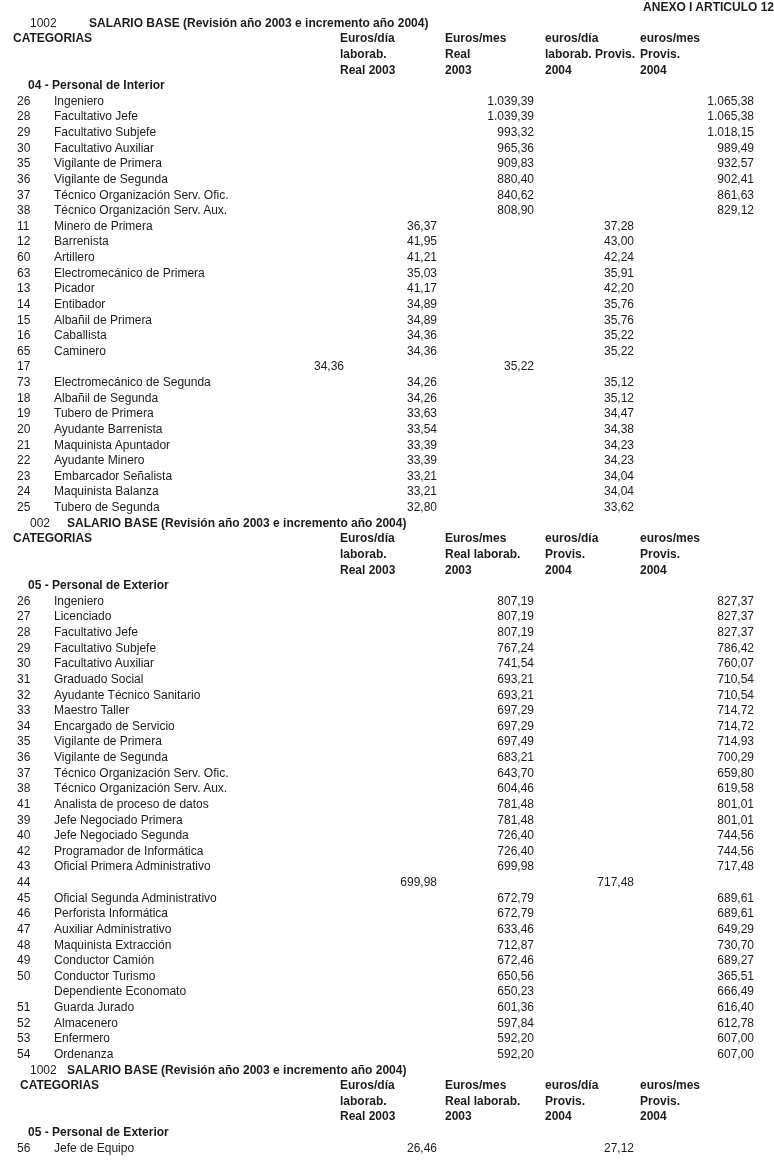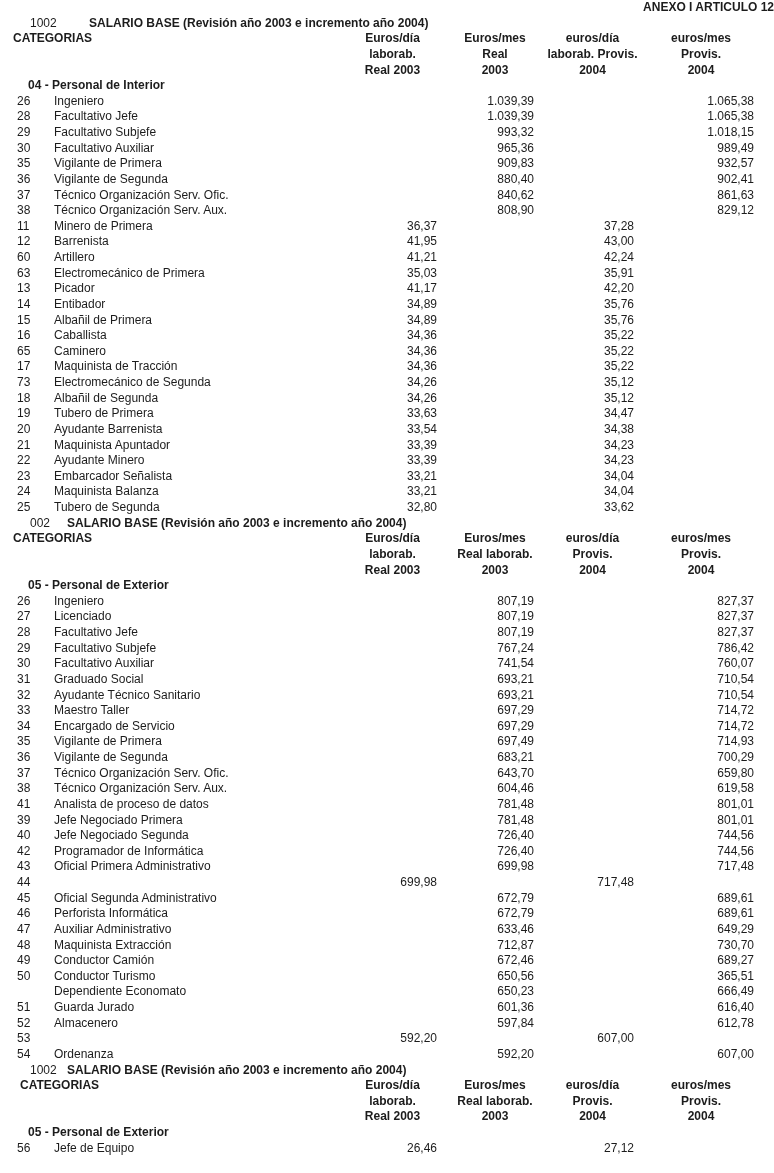--- a/index.html
+++ b/index.html
@@ -31,21 +31,21 @@
   
   .cat-header{
     display:grid;
     grid-template-columns:327px 105px 100px 95px 122px;
     padding-left:13px;
     height:calc(var(--lh) * 3);
     font-weight:bold;
   }
   .cat-label{line-height:var(--lh);align-self:start;white-space:nowrap;}
   .section:nth-of-type(3) .cat-label{padding-left:7px;}
-  .hcol{text-align:center;}
+  .hcol{text-align:left;}
   .hline{height:var(--lh);line-height:var(--lh);white-space:nowrap;}
   
   .group-line{
     height:var(--lh);line-height:var(--lh);
     padding-left:28px;font-weight:bold;white-space:nowrap;
   }
   
   .row{
     display:grid;
     grid-template-columns:37px 290px 93px 97px 100px 120px;
@@ -240,21 +240,20 @@
     <div class="num">65</div>
     <div class="name">Caminero</div>
     <div class="val">34,36</div>
     <div class="val"></div>
     <div class="val">35,22</div>
     <div class="val"></div>
   </div>
 
   <div class="row">
     <div class="num">17</div>
-    <div class="name">Maquinista de Tracción</div>
     <div class="val">34,36</div>
     <div class="val"></div>
     <div class="val">35,22</div>
     <div class="val"></div>
   </div>
 
   <div class="row">
     <div class="num">73</div>
     <div class="name">Electromecánico de Segunda</div>
     <div class="val">34,26</div>
@@ -612,20 +611,21 @@
     <div class="num">52</div>
     <div class="name">Almacenero</div>
     <div class="val"></div>
     <div class="val">597,84</div>
     <div class="val"></div>
     <div class="val">612,78</div>
   </div>
 
   <div class="row">
     <div class="num">53</div>
+    <div class="name">Enfermero</div>
     <div class="val"></div>
     <div class="val">592,20</div>
     <div class="val"></div>
     <div class="val">607,00</div>
   </div>
 
   <div class="row">
     <div class="num">54</div>
     <div class="name">Ordenanza</div>
     <div class="val"></div>

